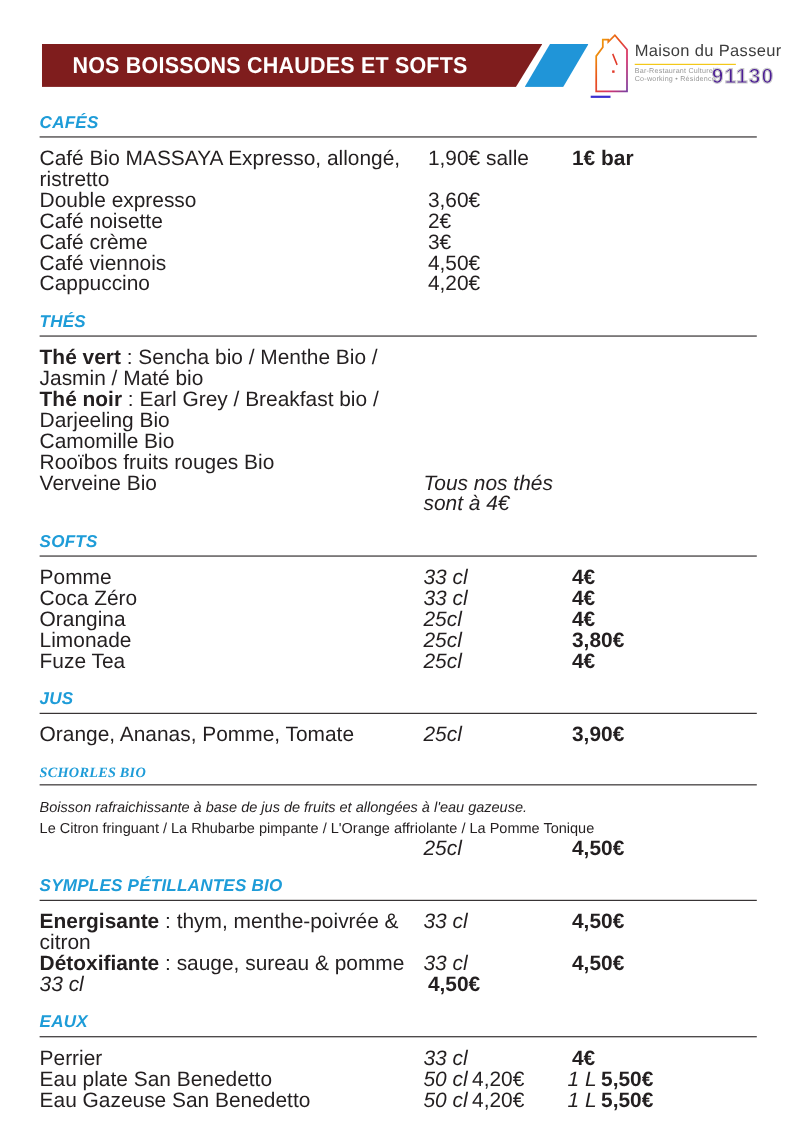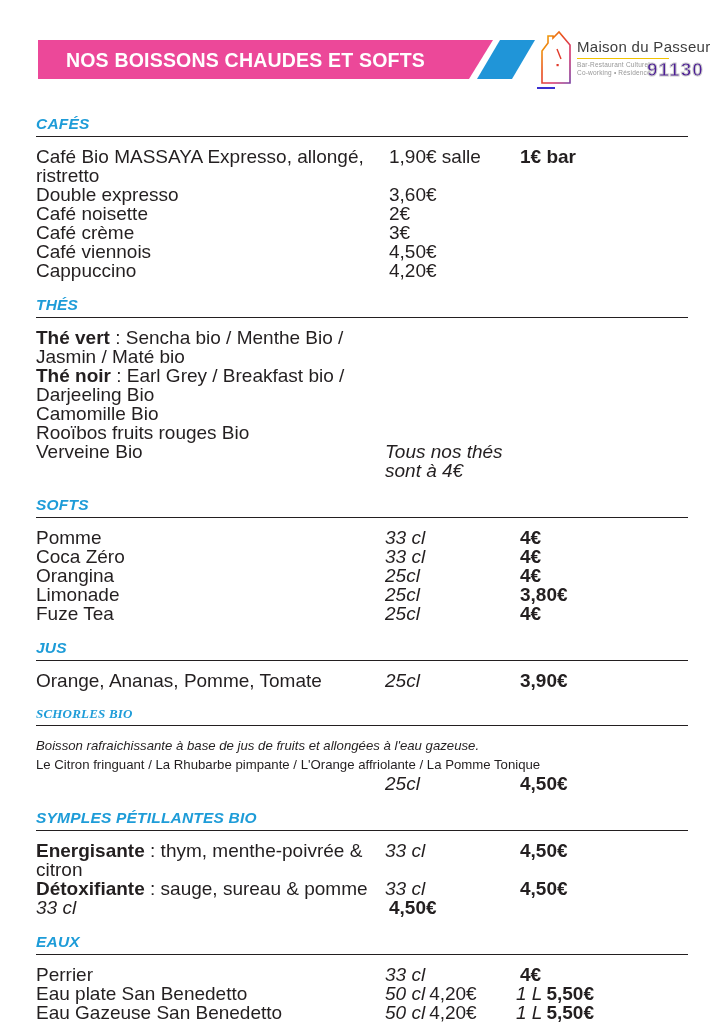--- a/index.html
+++ b/index.html
@@ -4,21 +4,21 @@
 <style>
   html,body{margin:0;padding:0;}
   body{
     width:724px;height:1024px;background:#ffffff;overflow:hidden;
     font-family:"Liberation Sans","DejaVu Sans",sans-serif;
     color:#231f20;-webkit-font-smoothing:antialiased;
   }
   
   .header{position:relative;margin:40px 0 0 38px;height:39px;}
   .banner{
-    position:absolute;left:0;top:0;width:455px;height:39px;background:#ec4899;
+    position:absolute;left:0;top:0;width:455px;height:39px;background:#7f1d1d;
     clip-path:polygon(0 0,455px 0,431px 100%,0 100%);
     display:flex;align-items:center;
   }
   .banner-text{
     color:#fff;font-weight:700;font-size:21px;letter-spacing:.2px;
     padding-left:30px;white-space:nowrap;
     display:inline-block;transform:scaleX(.93);transform-origin:left center;
   }
   .banner-accent{
     position:absolute;left:439px;top:0;width:58px;height:39px;background:#2095d8;
@@ -30,21 +30,21 @@
   .logo-underline{position:absolute;left:0;top:58px;width:18px;height:2px;background:#3b2fd0;}
   .logo-text{position:absolute;left:40px;top:10px;width:150px;}
   .brand{font-size:15px;color:#3d3d3d;letter-spacing:.3px;white-space:nowrap;line-height:16px;}
   .brand-rule{width:92px;height:1px;background:#f2c300;margin:3px 0 2px;}
   .logo-sub{font-size:6.5px;color:#979797;line-height:8px;letter-spacing:.2px;white-space:nowrap;}
   .logo-code{
     position:absolute;left:70px;top:20px;font-size:19px;font-weight:700;
     color:#4c1d95;-webkit-text-stroke:1px #cdcdcd;letter-spacing:1px;
   }
   
-  .menu{margin:36px 36px 0 36px;width:652px;}
+  .menu{margin:24px 36px 0 36px;width:652px;}
   .sec + .sec{margin-top:16px;}
   .sec-title{
     margin:0 0 3px 0;font-size:15.5px;font-weight:700;font-style:italic;
     color:#1e9cd8;letter-spacing:.2px;
   }
   .sec-title.small{font-size:13px;font-family:Liberation Serif, serif;}
   .rule{border-top:1.5px solid #231f20;margin:0 0 10px 0;}
   .desc{font-size:13.2px;line-height:19px;}
   .desc.it{font-style:italic;}
   .row{

